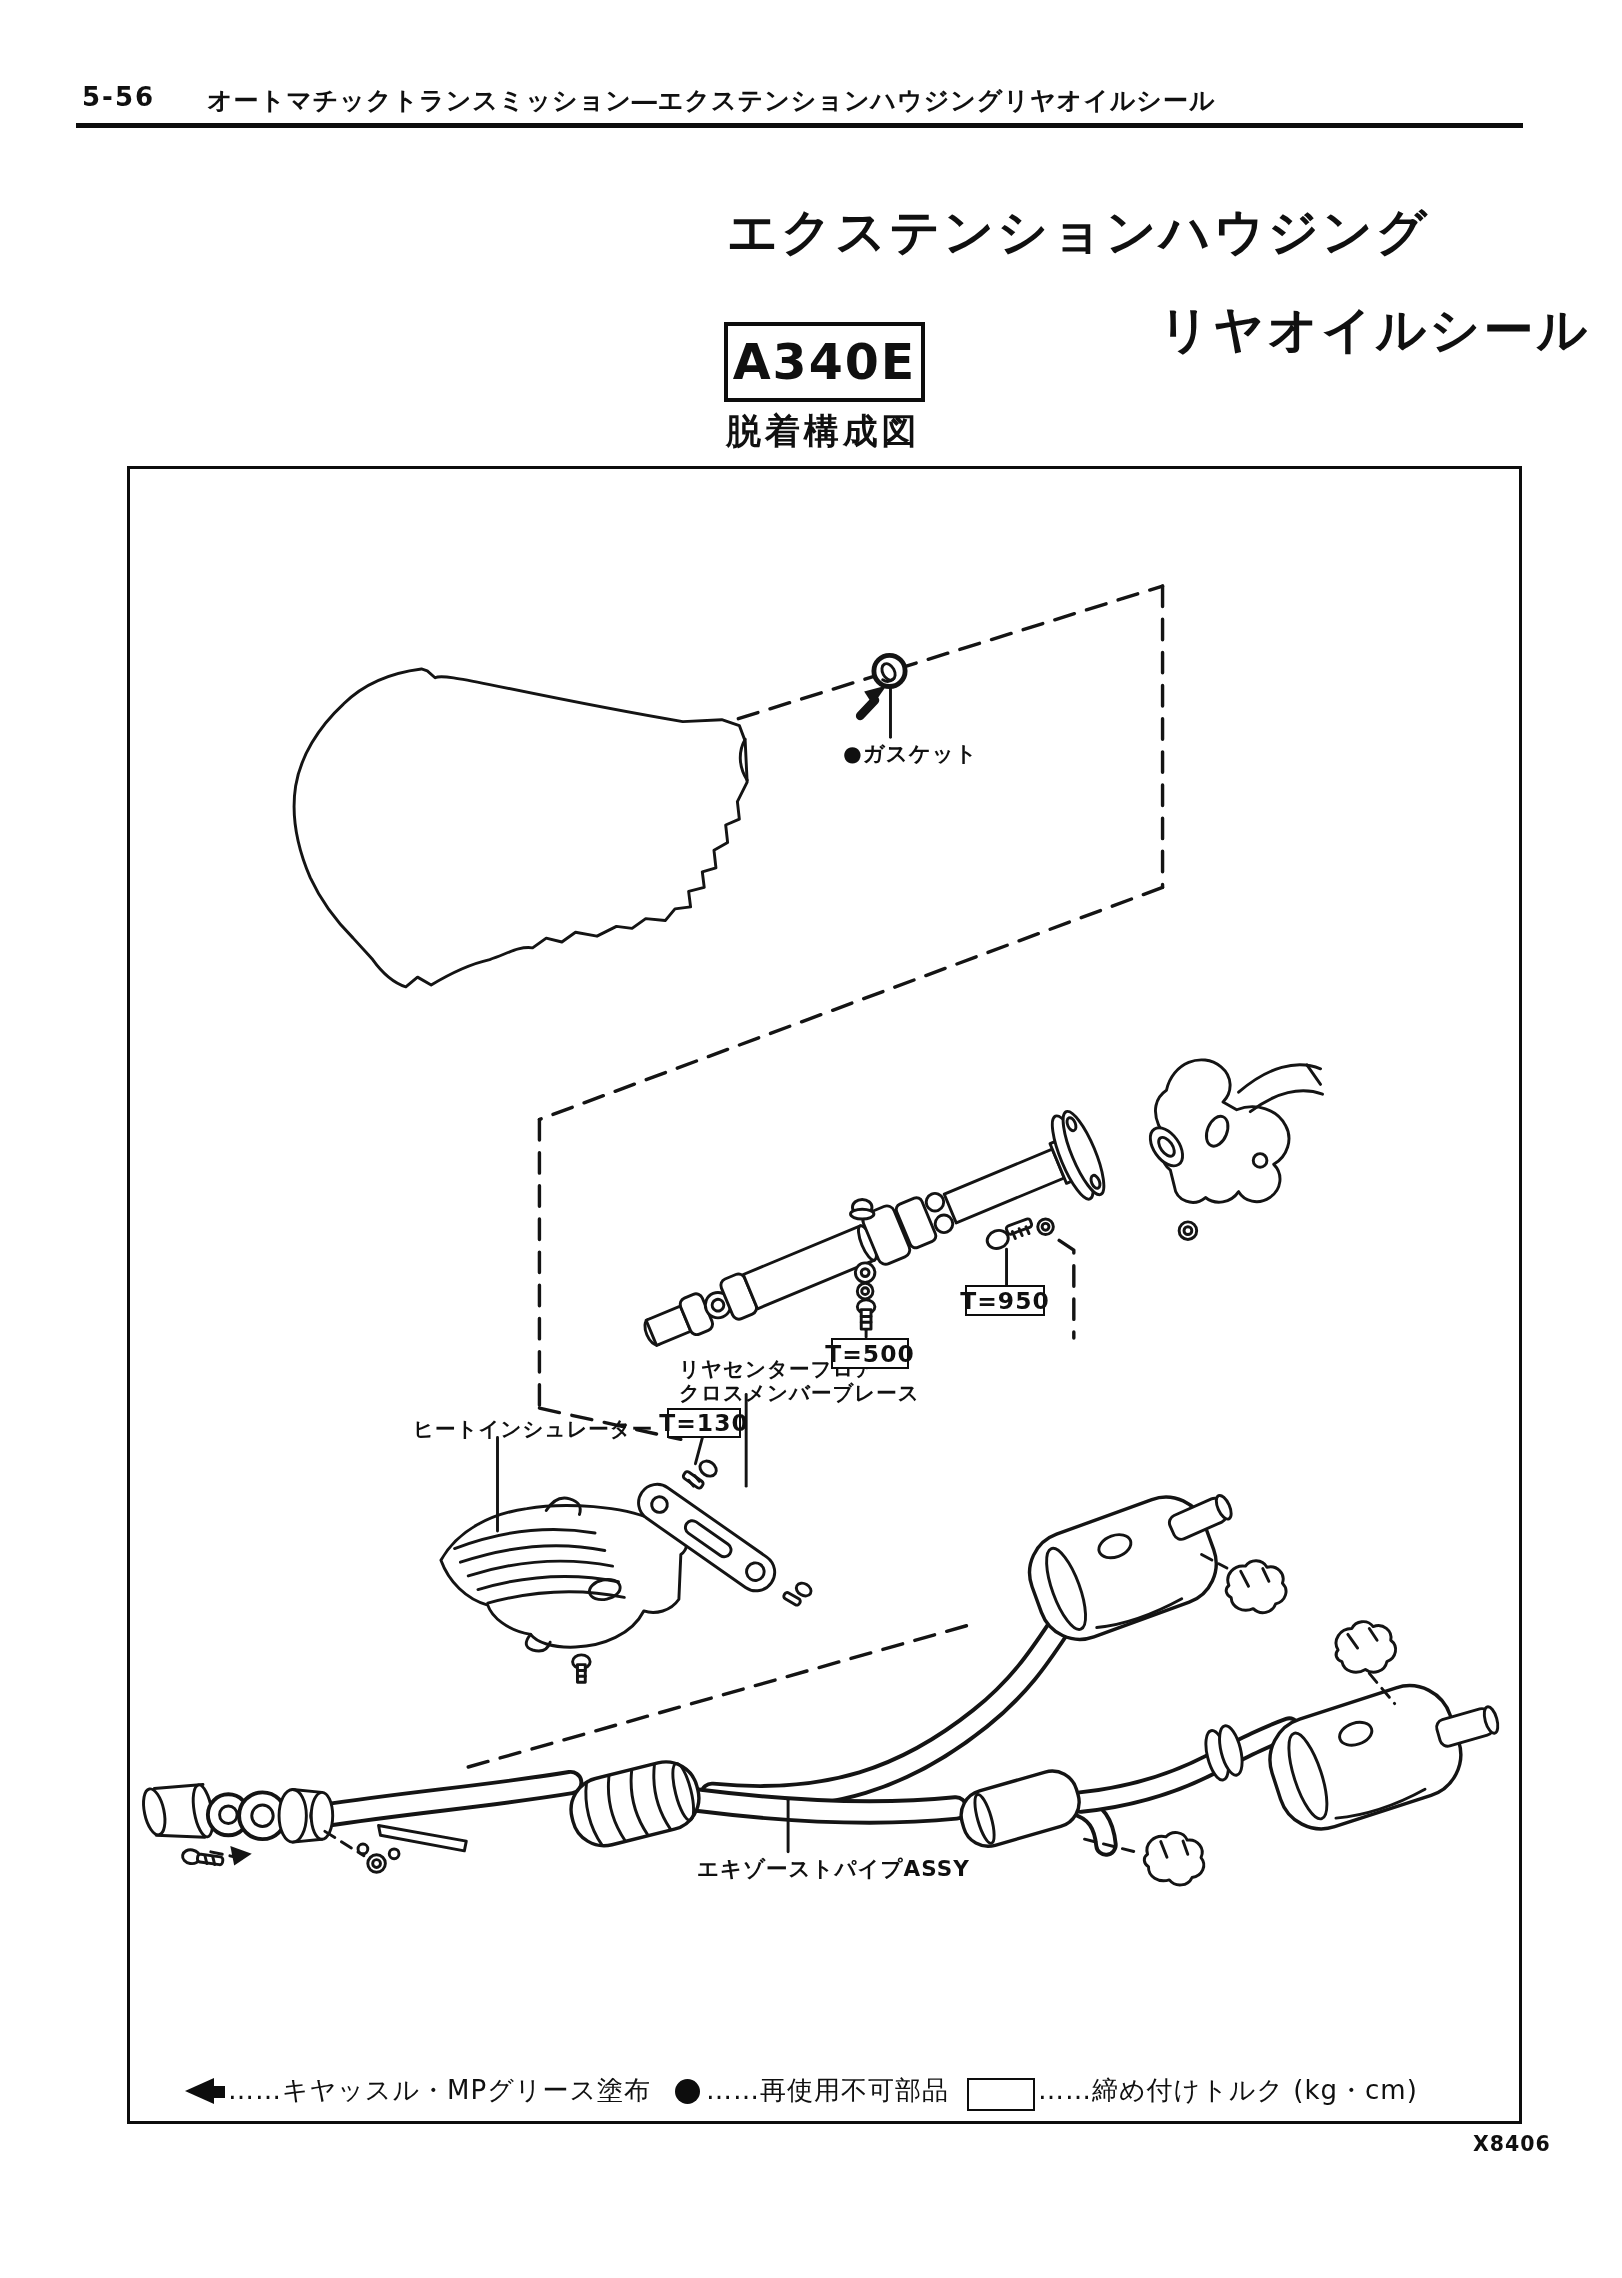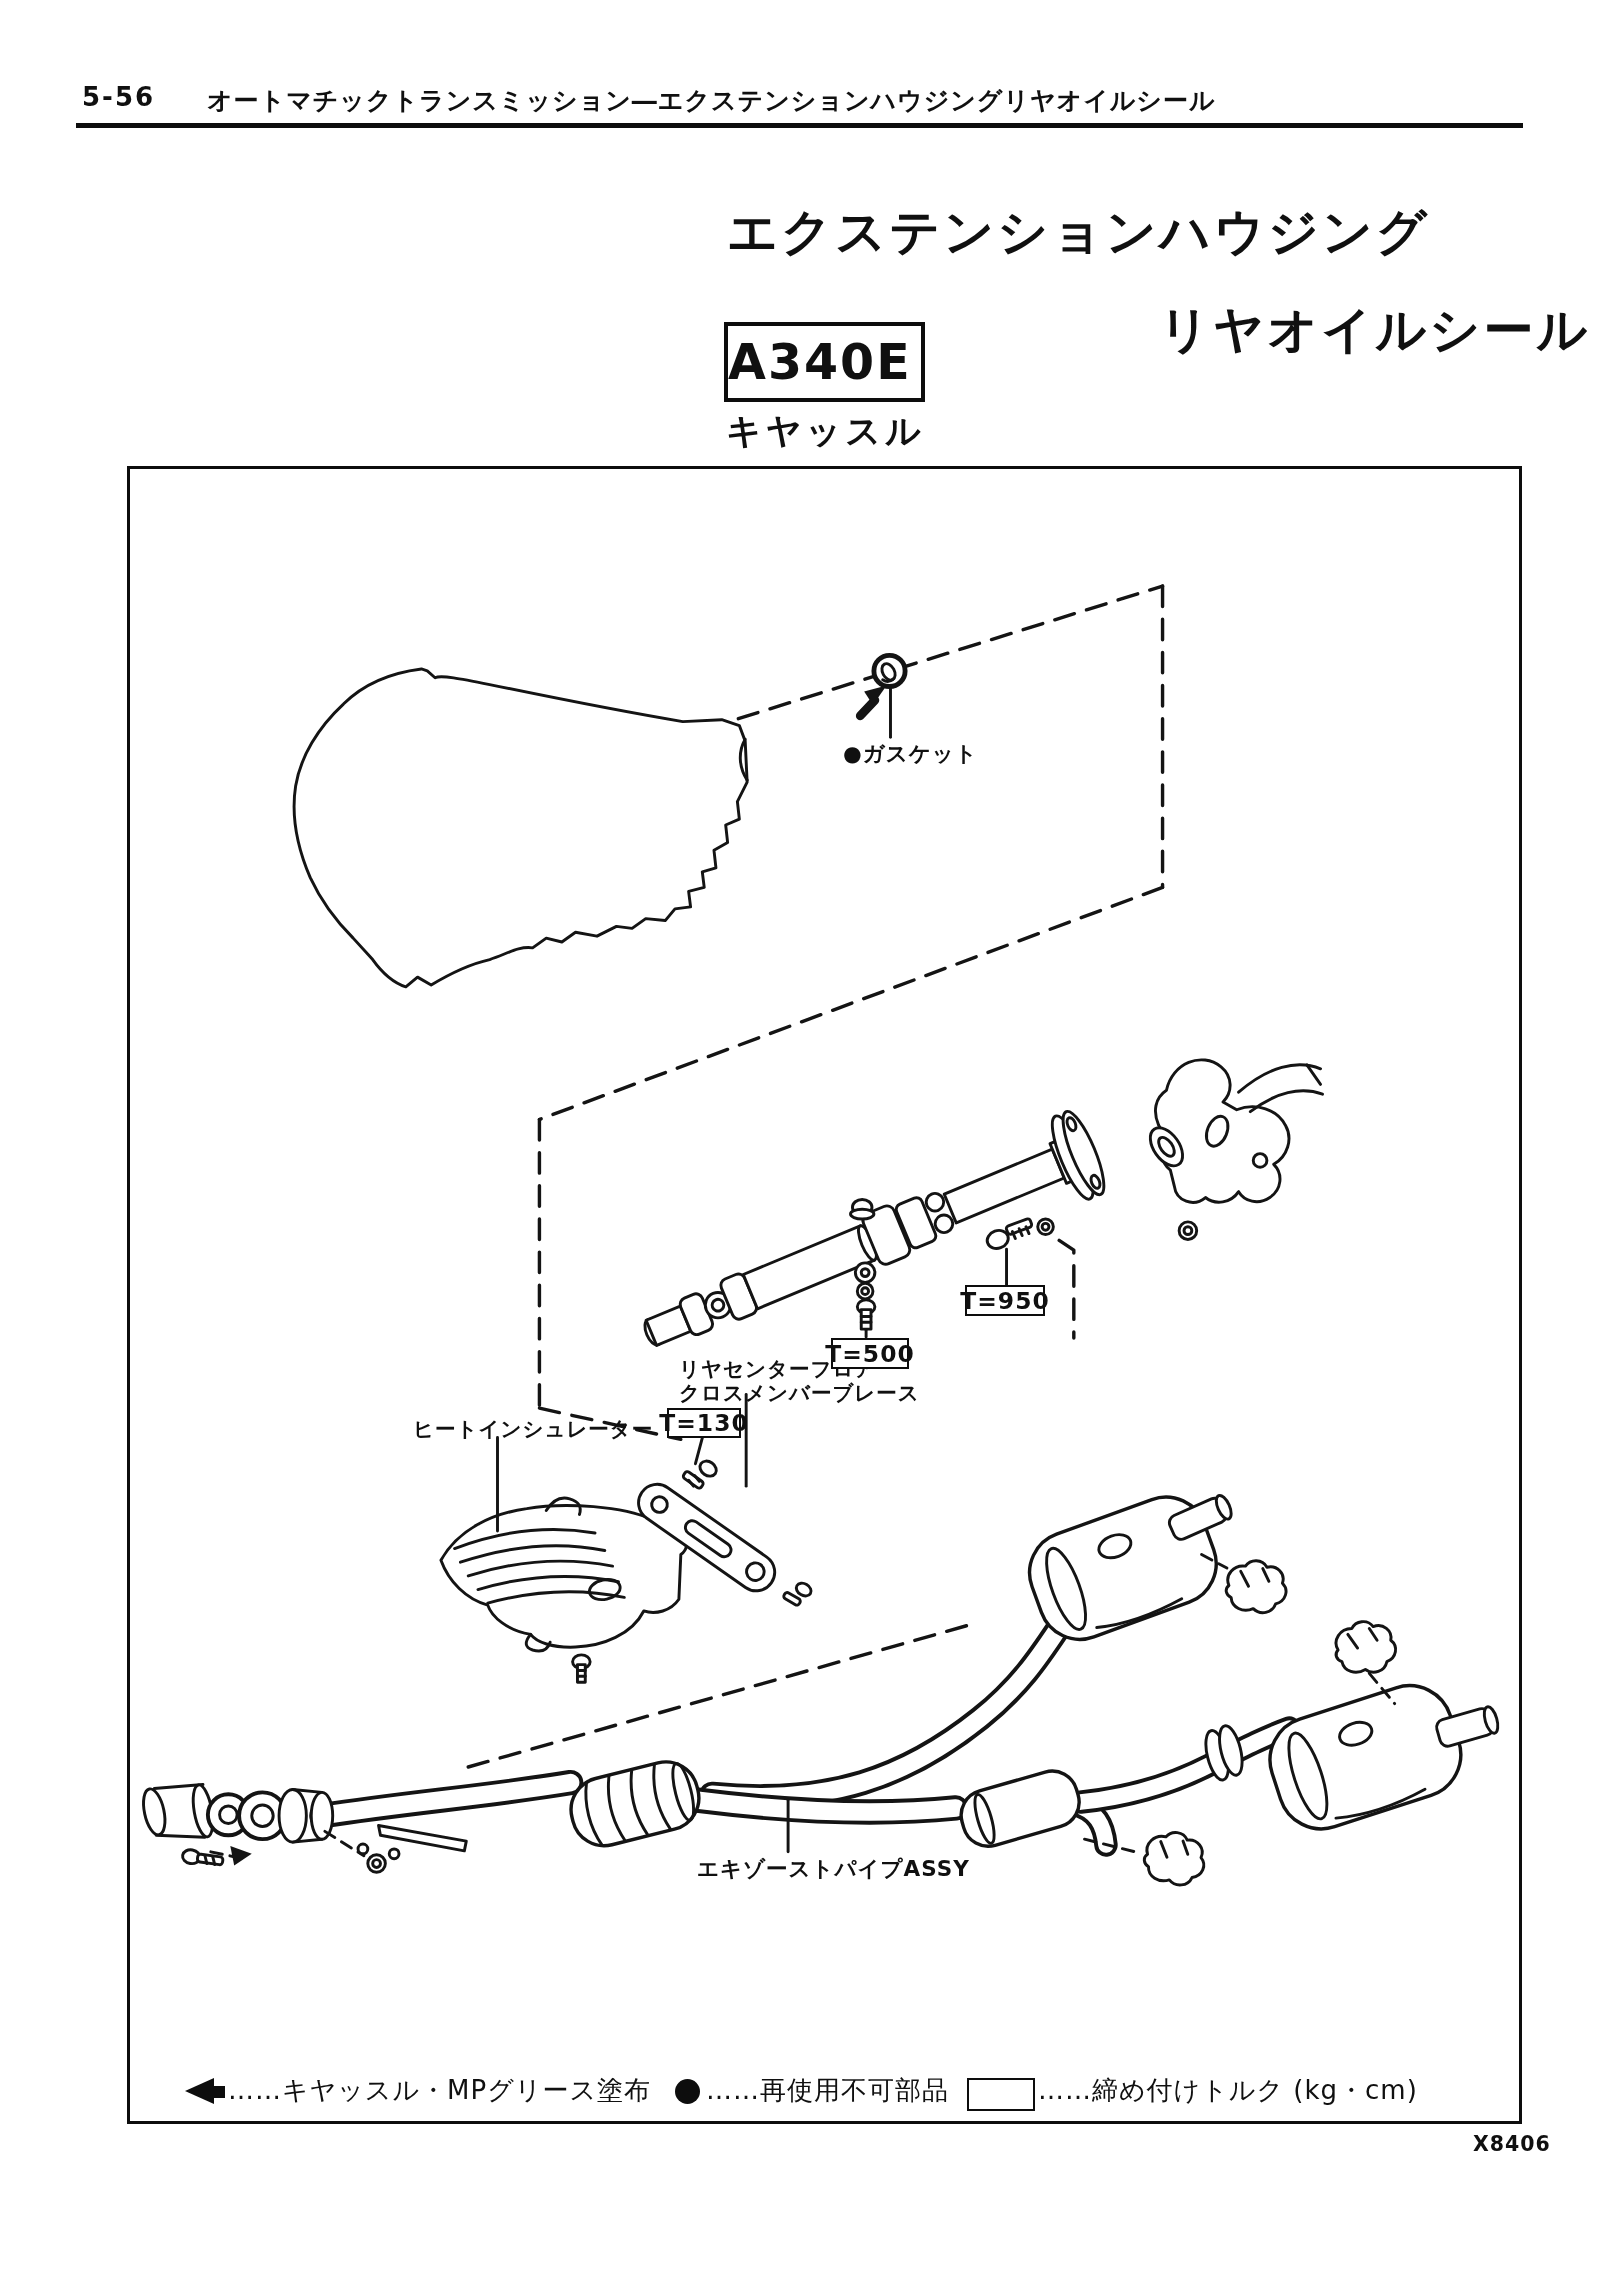--- a/index.html
+++ b/index.html
@@ -10,21 +10,21 @@
   }
   .abs{position:absolute;}
   
   .page-num{left:82px;top:82px;font-size:26px;font-weight:700;letter-spacing:2px;}
   .header-title{left:207px;top:84px;font-size:25px;font-weight:700;letter-spacing:1px;white-space:nowrap;}
   .header-rule{left:76px;top:123px;width:1447px;height:4.9px;background:#0d0d0d;}
   
   .title1{left:727px;top:199px;font-size:50px;font-weight:700;letter-spacing:2.9px;white-space:nowrap;}
   .title2{left:1159px;top:297px;font-size:50px;font-weight:700;letter-spacing:2.9px;white-space:nowrap;}
   .model-box{left:724px;top:322px;width:193px;height:72px;border:4.9px solid #0d0d0d;
-    display:flex;align-items:center;justify-content:flex-start;font-size:49px;font-weight:700;letter-spacing:2px;}
+    display:flex;align-items:center;justify-content:center;font-size:49px;font-weight:700;letter-spacing:2px;}
   .section-label{left:726px;top:408px;font-size:35px;font-weight:700;letter-spacing:3.9px;}
   
   .frame{left:127px;top:466px;width:1389px;height:1652px;border:3.9px solid #0d0d0d;}
   .fig-code{left:1473px;top:2132px;font-size:20.5px;font-weight:700;letter-spacing:1px;}
   
   .dlabel{font-size:21.5px;font-weight:700;white-space:nowrap;letter-spacing:1px;}
   .lab-gasket{left:843px;top:739px;}
   .lab-brace1{left:679px;top:1355px;font-size:20.5px;}
   .lab-brace2{left:679px;top:1379px;font-size:20.5px;}
   .lab-heat{left:413px;top:1415px;font-size:20.5px;text-align:right;}
@@ -51,21 +51,21 @@
 
 <div class="abs page-num">5-56</div>
 <div class="abs header-title">オートマチックトランスミッション―エクステンションハウジングリヤオイルシール</div>
 <div class="abs header-rule"></div>
 
 <div class="abs title1">エクステンションハウジング</div>
 <div class="abs title2">リヤオイルシール</div>
 <div class="abs model-box">
   <span>A340E</span>
 </div>
-<div class="abs section-label">キヤッスル</div>
+<div class="abs section-label">脱着構成図</div>
 
 <div class="abs frame"></div>
 
 <svg width="1623" height="2278" viewBox="0 0 1664 2336" fill="none" stroke="#141414" stroke-width="3" stroke-linecap="round" stroke-linejoin="round">
 
   <g stroke-width="3.5" stroke-dasharray="21 13">
     <path d="M757,737 L1192,601"></path>
     <path d="M1192,601 L1192,910"></path>
     <path d="M1192,910 L553,1148"></path>
     <path d="M553,1148 L553,1444"></path>

